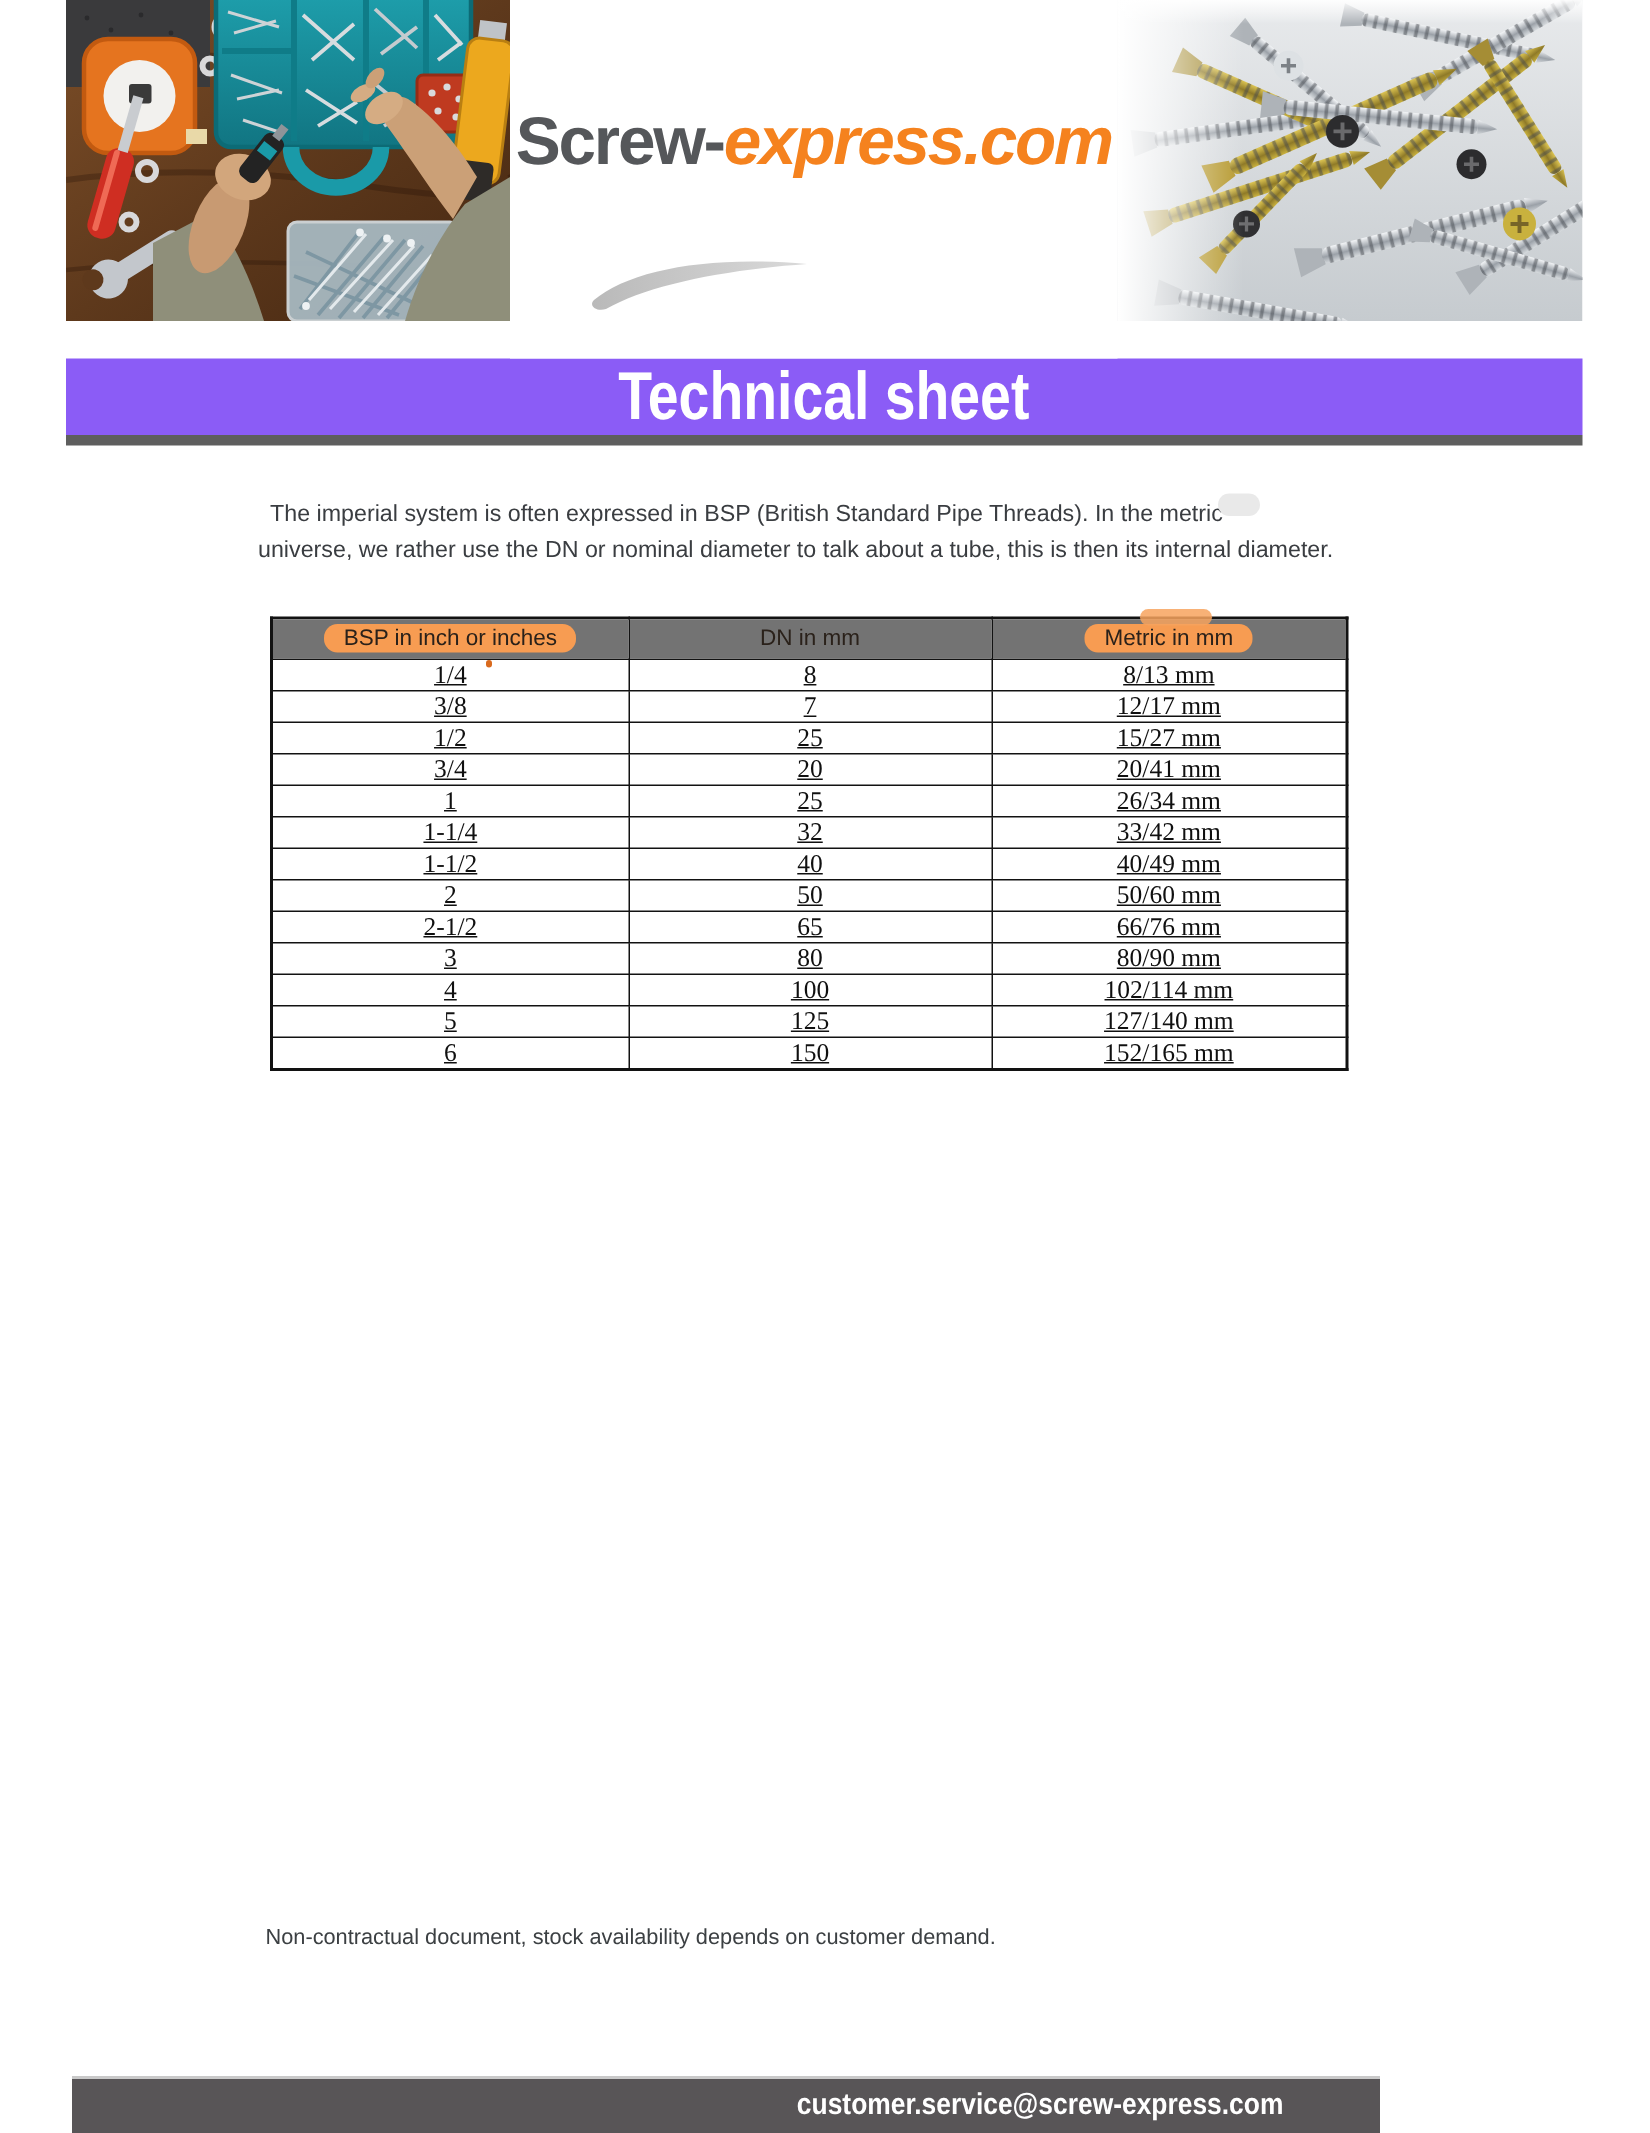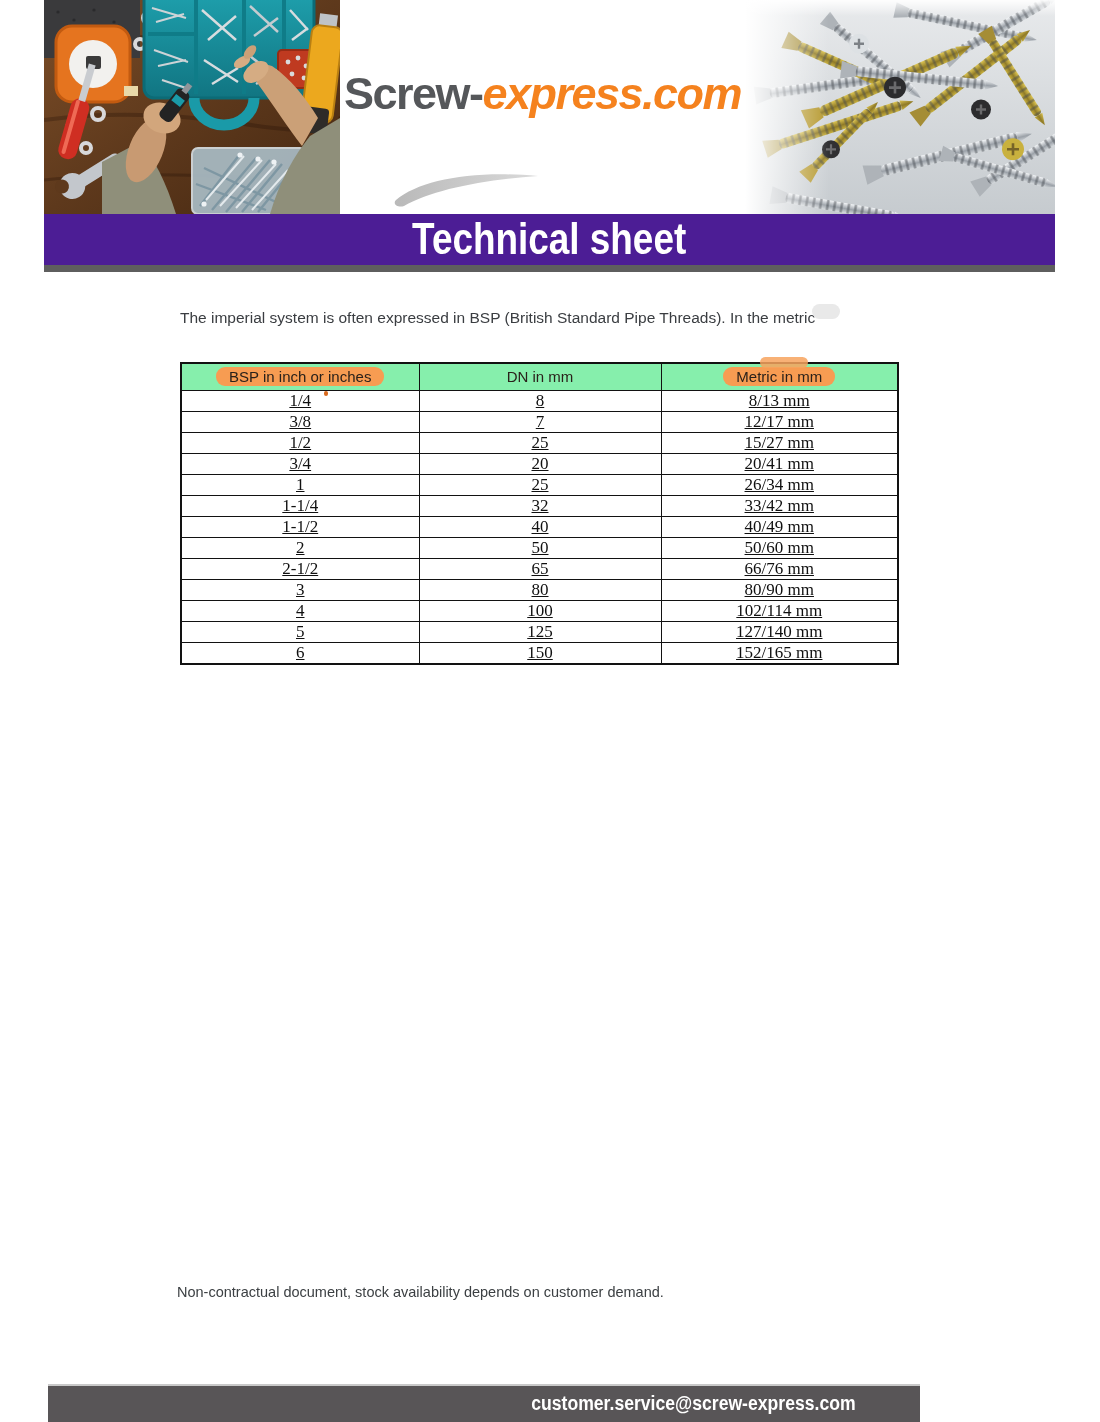--- a/index.html
+++ b/index.html
@@ -4,50 +4,50 @@
 <style>
   * { margin:0; padding:0; box-sizing:border-box; }
   html,body { background:#ffffff; }
   .page {
     position:relative; width:1100px; height:1422px; background:#ffffff;
     font-family:"Liberation Sans", sans-serif; overflow:hidden; margin:0 auto;
   }
   .content { position:absolute; left:44px; top:0; width:1011px; }
 
   
-  .masthead { display:flex; height:214px; background:#fff; }
+  .masthead { display:flex; height:239px; background:#fff; }
   .photo-left  { width:296px; height:214px; flex:0 0 auto; }
   .photo-right { width:310px; height:214px; flex:0 0 auto; }
   .photo-left svg, .photo-right svg { display:block; width:100%; height:100%; }
   .logo-area { flex:1 1 auto; position:relative; background:#fff; }
   .logo-line { position:absolute; top:68px; width:100%; text-align:center; white-space:nowrap;
                font-size:45px; font-weight:bold; letter-spacing:-1.5px; }
   .logo-part1 { color:#55575A; }
   .logo-part2 { color:#F5821E; font-style:italic; }
   .logo-swoosh { position:absolute; left:46px; top:164px; width:168px; height:46px; }
 
   
-  .banner { height:51px; background:#4c1d95; text-align:center; overflow:hidden; }
+  .banner { height:51px; background:#8b5cf6; text-align:center; overflow:hidden; }
   .banner-title { display:inline-block; color:#ffffff; font-weight:bold; font-size:45px;
                   line-height:50px; letter-spacing:0px; transform:scaleX(0.82); transform-origin:center; }
   .banner-underbar { height:7px; background:#5E5E5E; }
 
   
   .intro { margin:34px 0 0 128px; width:760px; font-size:15.5px; line-height:24px; color:#3A3D41; position:relative; }
   .intro .l1 { display:block; padding-left:8px; }
   .intro .l2 { display:block; }
   .intro .gray-smudge { position:absolute; left:640px; top:-2px; width:28px; height:15px;
                         background:#e9e9e9; border-radius:8px; }
 
   
   table.spec { margin:32px 0 0 136px; width:717px; border-collapse:collapse; table-layout:fixed;
                border:2.5px solid #121212; }
   table.spec col.c1 { width:238px; } table.spec col.c2 { width:242px; } table.spec col.c3 { width:237px; }
   table.spec th {
-    background:#86efac; height:27px; font-weight:normal; font-size:15px; color:#2A211A;
+    background:#737373; height:27px; font-weight:normal; font-size:15px; color:#2A211A;
     border:1.6px solid #121212; position:relative; overflow:visible;
   }
   .th-hl { display:inline-block; background:#F79C52; border-radius:9px; padding:1px 13px; }
   .th-smudge { position:absolute; top:-7px; left:42%; width:48px; height:11px;
                background:#F7A35E; border-radius:6px; opacity:.85; }
   .th-dot { position:absolute; left:60%; bottom:-6px; width:4px; height:5px;
             background:#D96A1E; border-radius:2px; }
   table.spec td {
     height:21px; border:1.6px solid #121212; text-align:center; padding:0;
     font-family:"Liberation Serif", serif; font-size:17px; color:#101010; line-height:20px;text-decoration:underline;
@@ -346,20 +346,21 @@
       </div>
     </div>
 
     <div class="banner">
       <span class="banner-title">Technical sheet</span>
     </div>
     <div class="banner-underbar"></div>
 
     <div class="intro">
       <span class="l1">The imperial system is often expressed in BSP (British Standard Pipe Threads). In the metric</span>
+      <span class="l2">universe, we rather use the DN or nominal diameter to talk about a tube, this is then its internal diameter.</span>
       <span class="gray-smudge"></span>
     </div>
 
     <table class="spec">
       <colgroup>
           <col class="c1">
           <col class="c2">
           <col class="c3">
         </colgroup>
       <thead>

